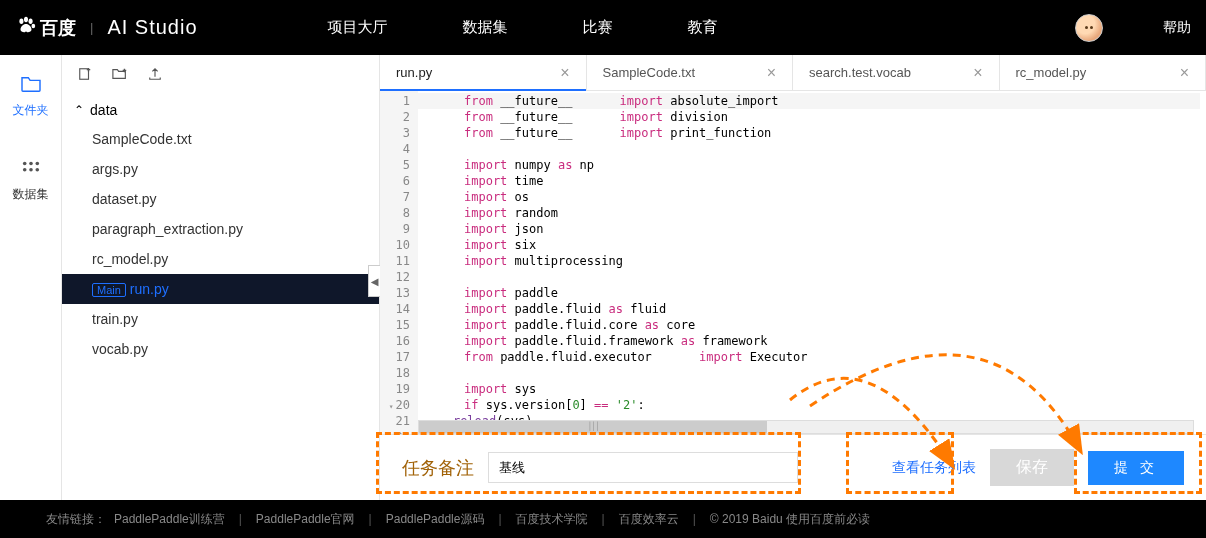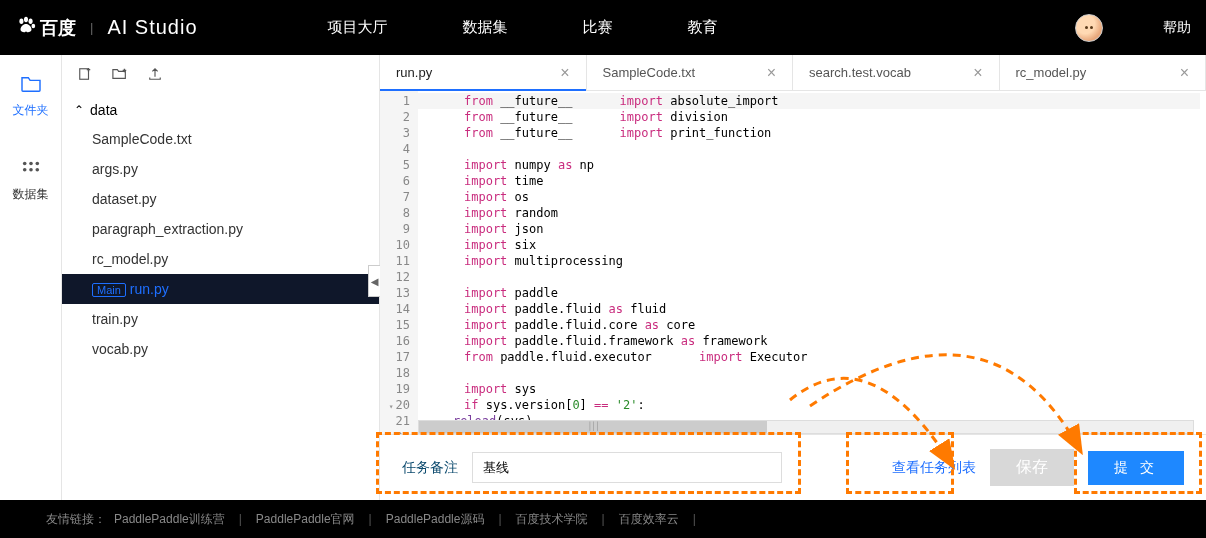--- a/index.html
+++ b/index.html
@@ -63,21 +63,21 @@
     .as { color: #c92c7e; }
     .str { color: #2a8b2a; }
     .num { color: #2a8b2a; }
     .op { color: #c92c7e; }
     .hscroll { position: absolute; bottom: 0; left: 38px; right: 12px; height: 14px; background: #f0f0f0; border: 1px solid #ddd; }
     .hscroll .thumb { position: absolute; left: 0; top: 0; bottom: 0; width: 45%; background: #ccc; }
     .hscroll .grip { position: absolute; left: 50%; top: 1px; color: #999; font-size: 8px; transform: translateX(-50%); letter-spacing: -1px; }
     
     
     .bottom-bar { display: flex; align-items: center; padding: 14px 22px; border-top: 1px solid #e5e5e5; gap: 14px; background: #fff; }
-    .task-label { font-size: 14px; color: #0c4a6e; }
+    .task-label { font-size: 18px; color: #a16207; }
     .task-input { width: 310px; padding: 7px 10px; border: 1px solid #ddd; font-size: 13px; }
     .spacer { flex: 1; }
     .link-btn { color: #1e6fff; font-size: 14px; cursor: pointer; }
     .save-btn { background: #d8d8d8; color: #fff; padding: 8px 26px; font-size: 16px; cursor: pointer; border: none; }
     .submit-btn { background: #1e88ff; color: #fff; padding: 8px 26px; font-size: 14px; cursor: pointer; border: none; letter-spacing: 4px; }
     
     
     .highlight-box { position: absolute; border: 3px dashed #ff7a00; pointer-events: none; z-index: 10; }
     
     
@@ -263,13 +263,14 @@
   <a>PaddlePaddle训练营</a>
     <span class="sep">|</span>
   <a>PaddlePaddle官网</a>
     <span class="sep">|</span>
   <a>PaddlePaddle源码</a>
     <span class="sep">|</span>
   <a>百度技术学院</a>
     <span class="sep">|</span>
   <a>百度效率云</a>
     <span class="sep">|</span>
+  <span>© 2019 Baidu 使用百度前必读</span>
 </div>
 
 </body></html>

